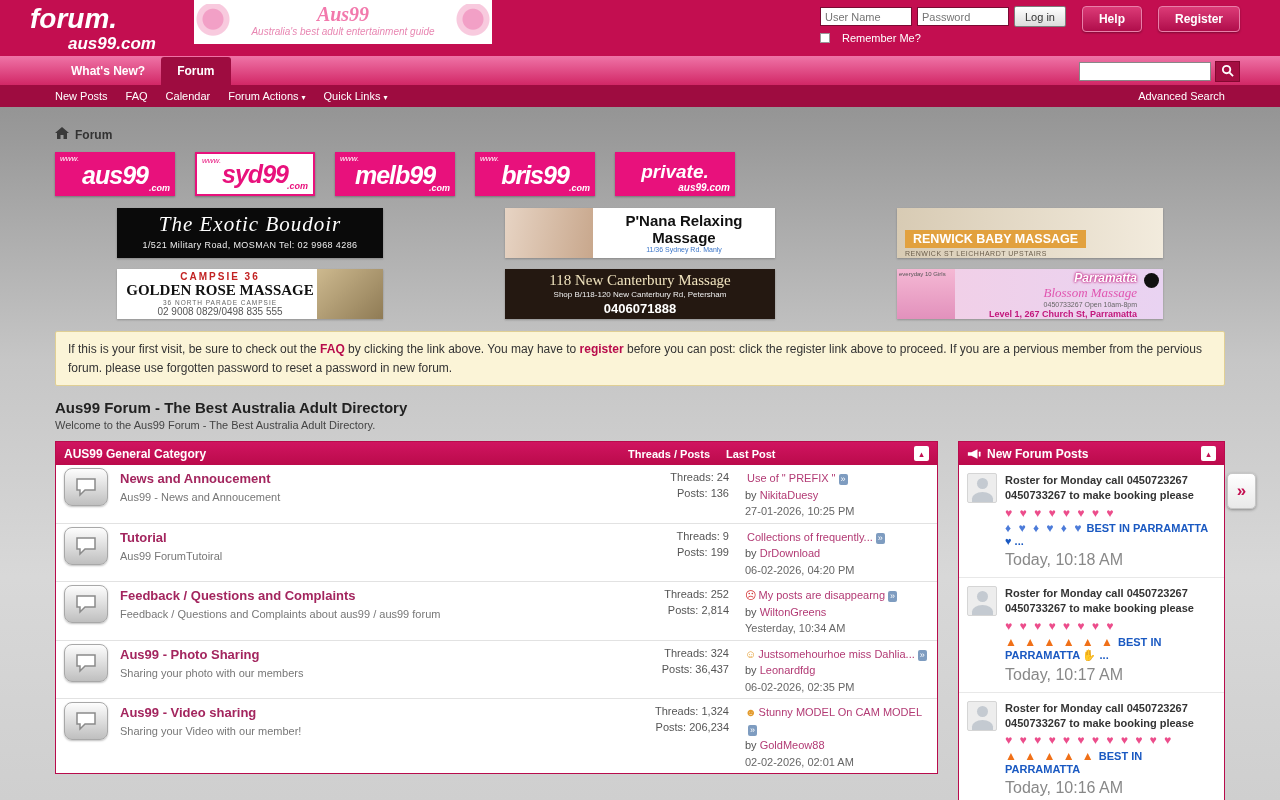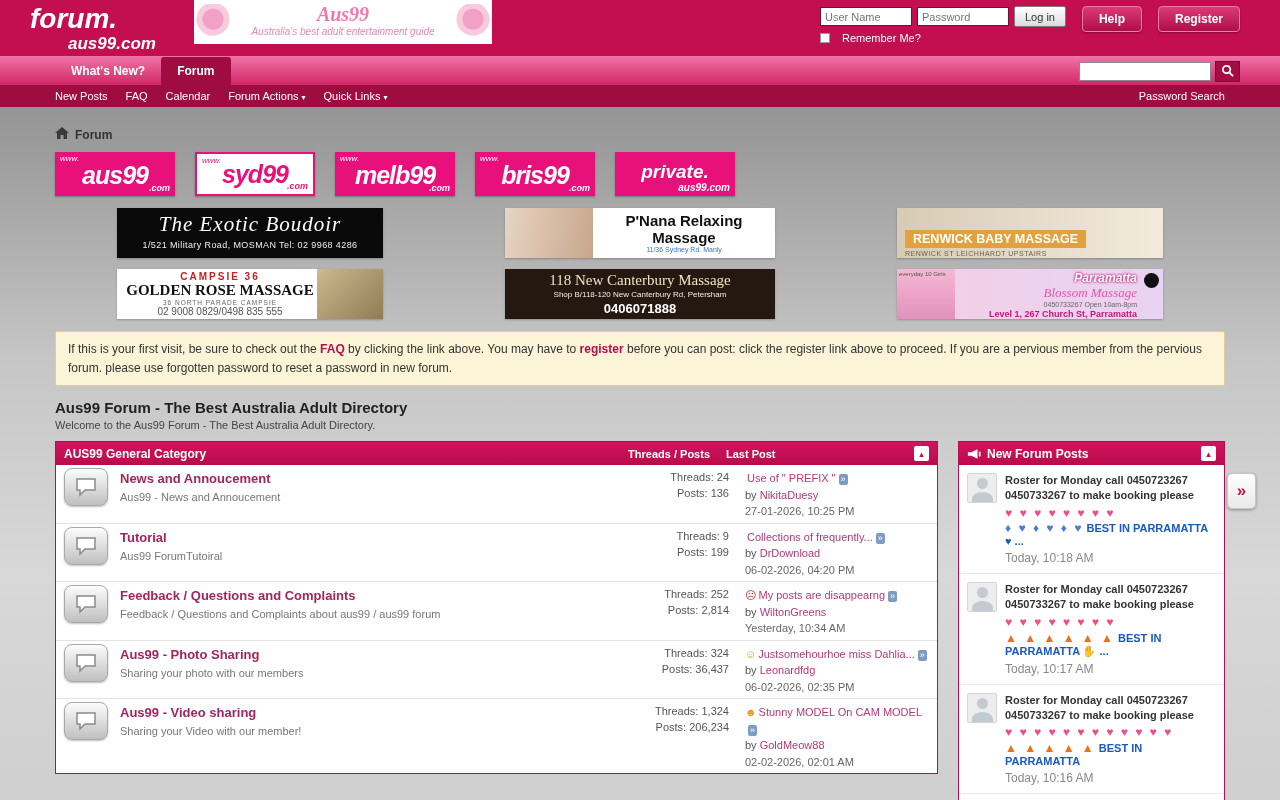--- a/index.html
+++ b/index.html
@@ -131,21 +131,21 @@
   .savatar { width:30px; height:30px; flex:none; background:#ededed; border:1px solid #d5d5d5; border-radius:2px; position:relative; overflow:hidden; }
   .savatar::before { content:""; position:absolute; top:4px; left:9px; width:11px; height:11px; border-radius:50%; background:#c4cad1; }
   .savatar::after { content:""; position:absolute; bottom:-3px; left:4px; width:21px; height:13px; border-radius:50% 50% 0 0; background:#c4cad1; }
   .stext { min-width:0; }
   .sbody { font-weight:bold; color:#333; line-height:1.35; }
   .shearts { color:#ec4d8b; letter-spacing:2px; margin-top:3px; font-size:12px; line-height:1.3; }
   .saccent { letter-spacing:2px; font-size:12px; }
   .accent-blue .saccent { color:#4c7bd9; }
   .accent-fire .saccent { color:#f07018; }
   .slink { color:#1a59c2; font-weight:bold; }
-  .stime { color:#888; margin-top:4px; font-size:12px; }
+  .stime { color:#888; margin-top:4px; font-size:16px; }
   .expand { position:absolute; right:-31px; top:32px; width:29px; height:36px; background:linear-gradient(#ffffff,#e9e9e9); border:1px solid #c6c6c6; border-radius:5px; color:#c30e50; font-size:17px; font-weight:bold; box-shadow:0 1px 3px rgba(0,0,0,.35); cursor:pointer; }
 </style>
 </head>
 <body>
 
 <header class="hdr">
   <div class="logo">
     <div class="logo1">forum.</div>
     <div class="logo2">aus99.com</div>
   </div>
@@ -182,21 +182,21 @@
     </span>
   </button>
 </nav>
 
 <nav class="subnav">
   <a>New Posts</a>
   <a>FAQ</a>
   <a>Calendar</a>
   <a><span>Forum Actions</span><span class="caret">▾</span></a>
   <a><span>Quick Links</span><span class="caret">▾</span></a>
-  <a class="advsearch">Password Search</a>
+  <a class="advsearch">Advanced Search</a>
 </nav>
 
 <div class="container">
 
   <div class="crumb">
     <span>
       <svg width="14" height="12" viewBox="0 0 14 12">
           <path d="M7 0 L14 6 H12 V12 H8.5 V8 H5.5 V12 H2 V6 H0 Z" fill="#3a3a3a"></path>
         </svg>
     </span>

